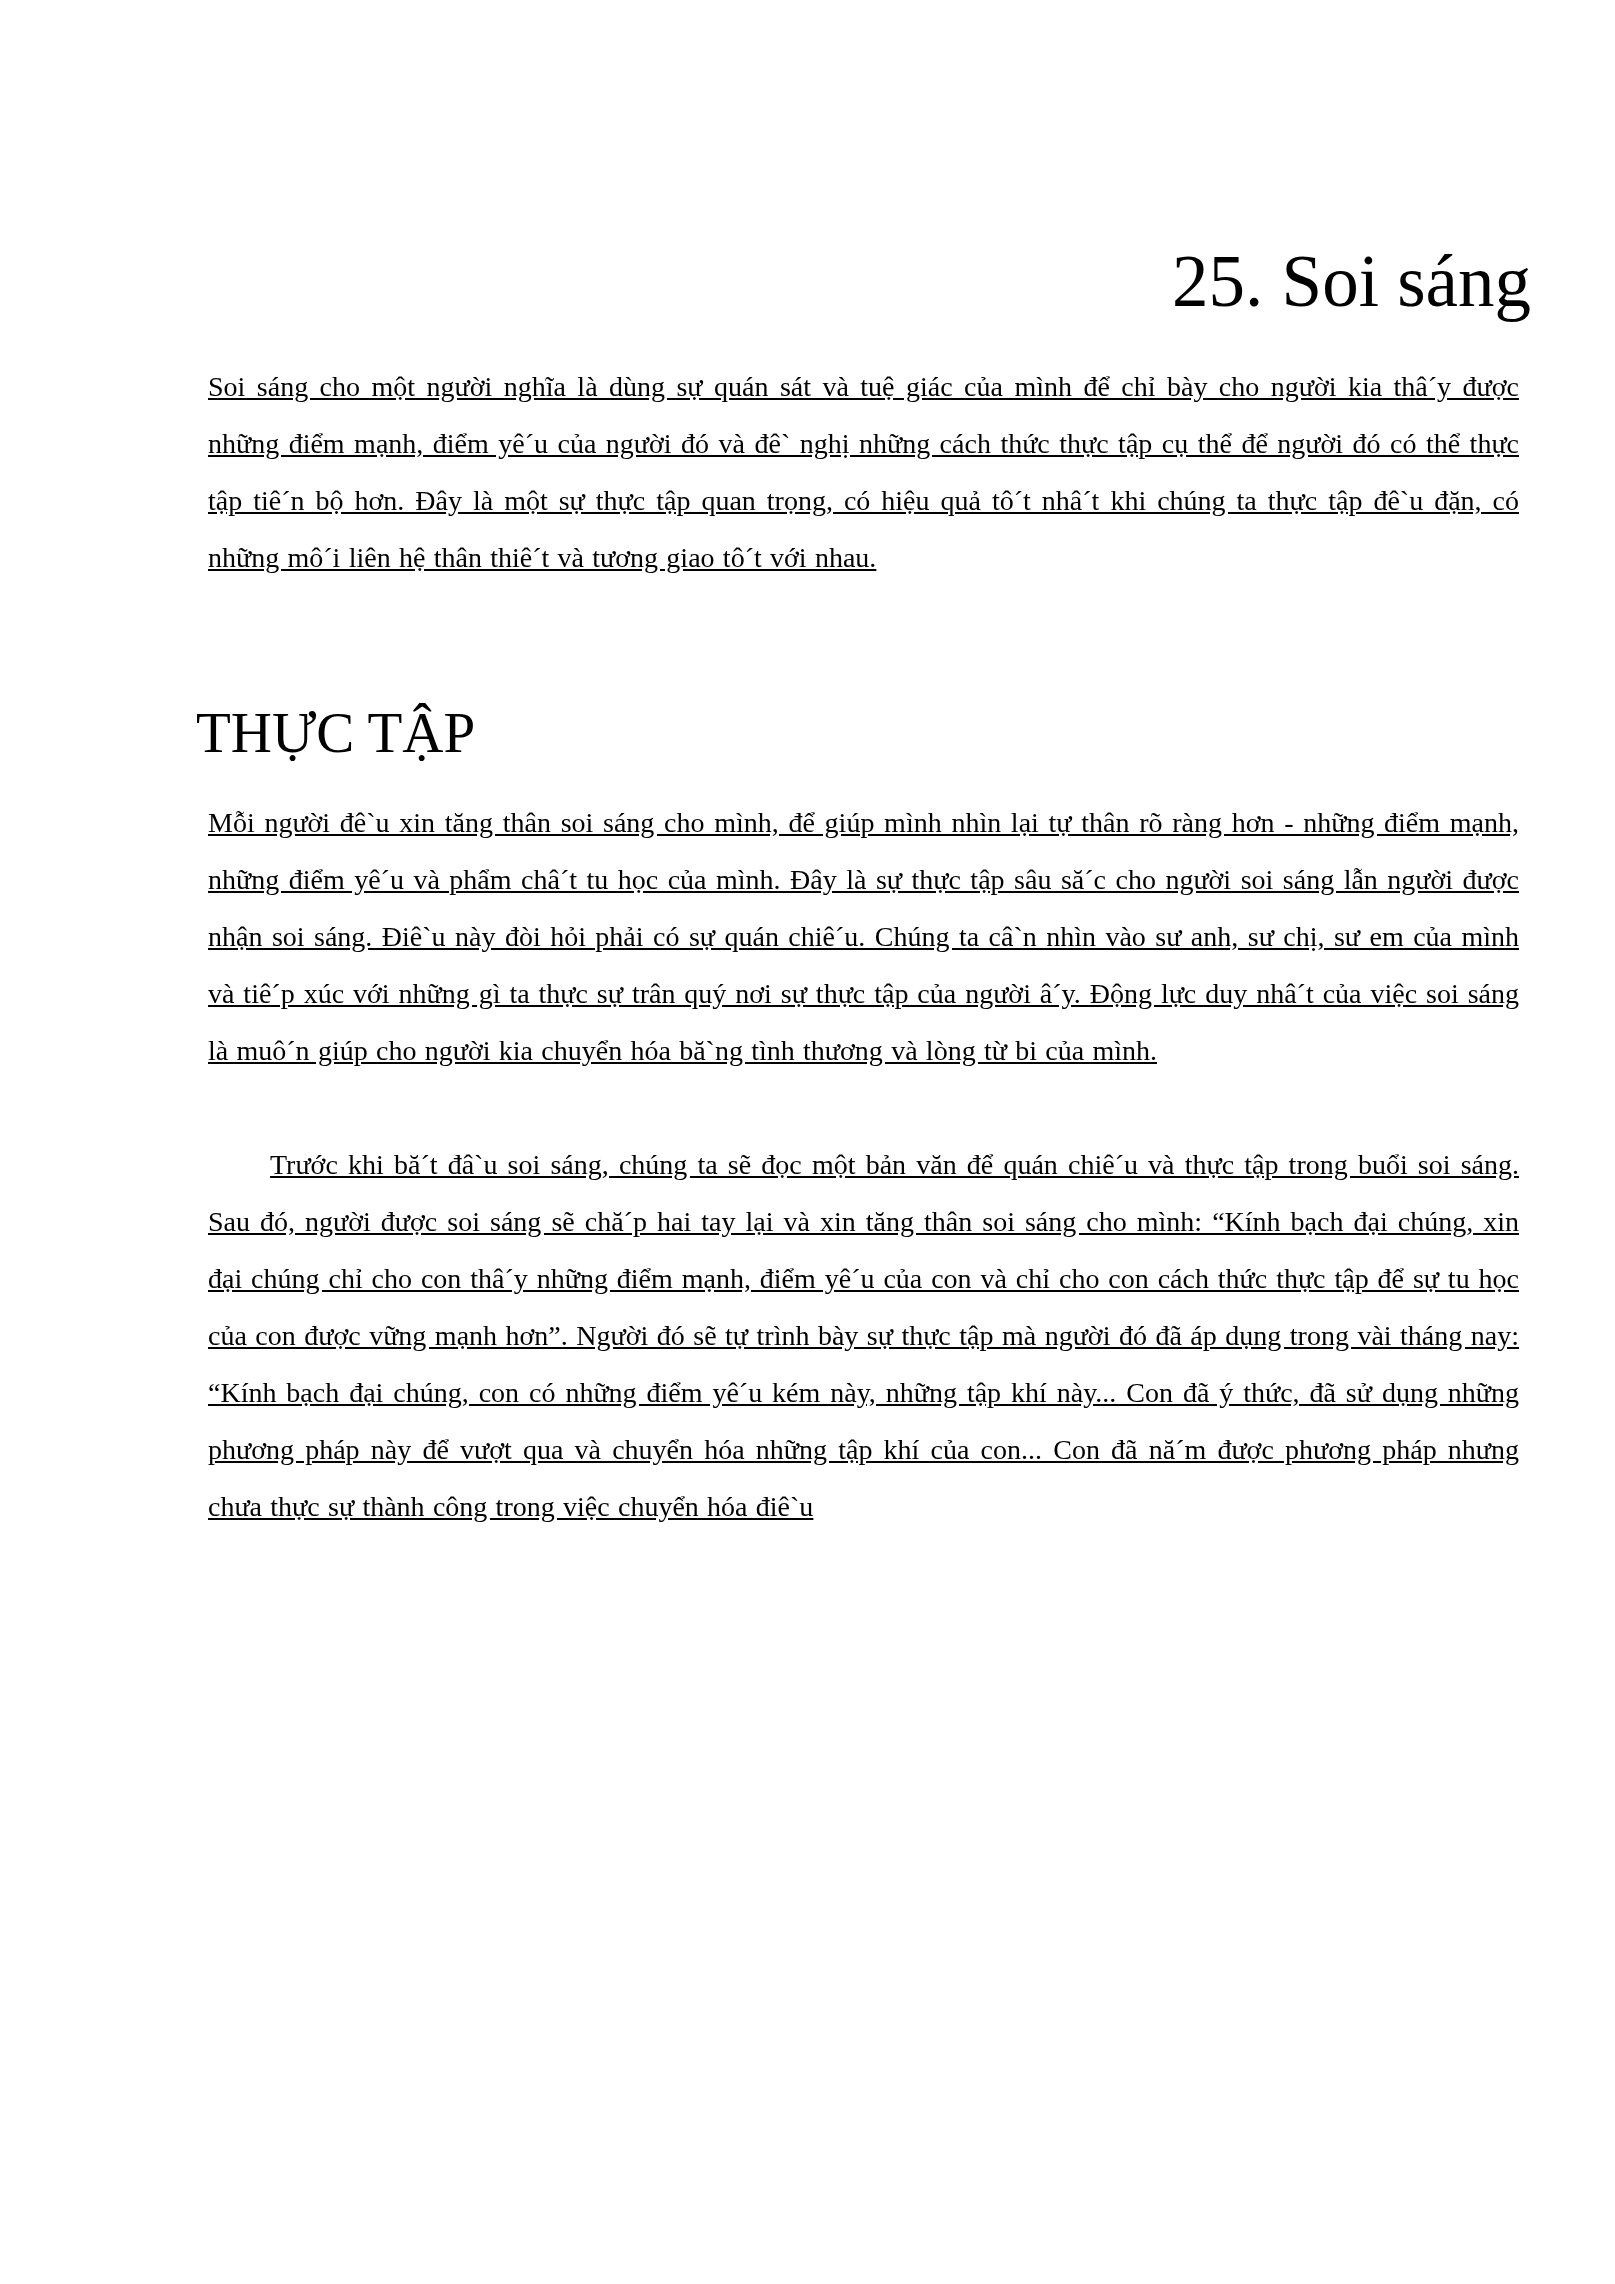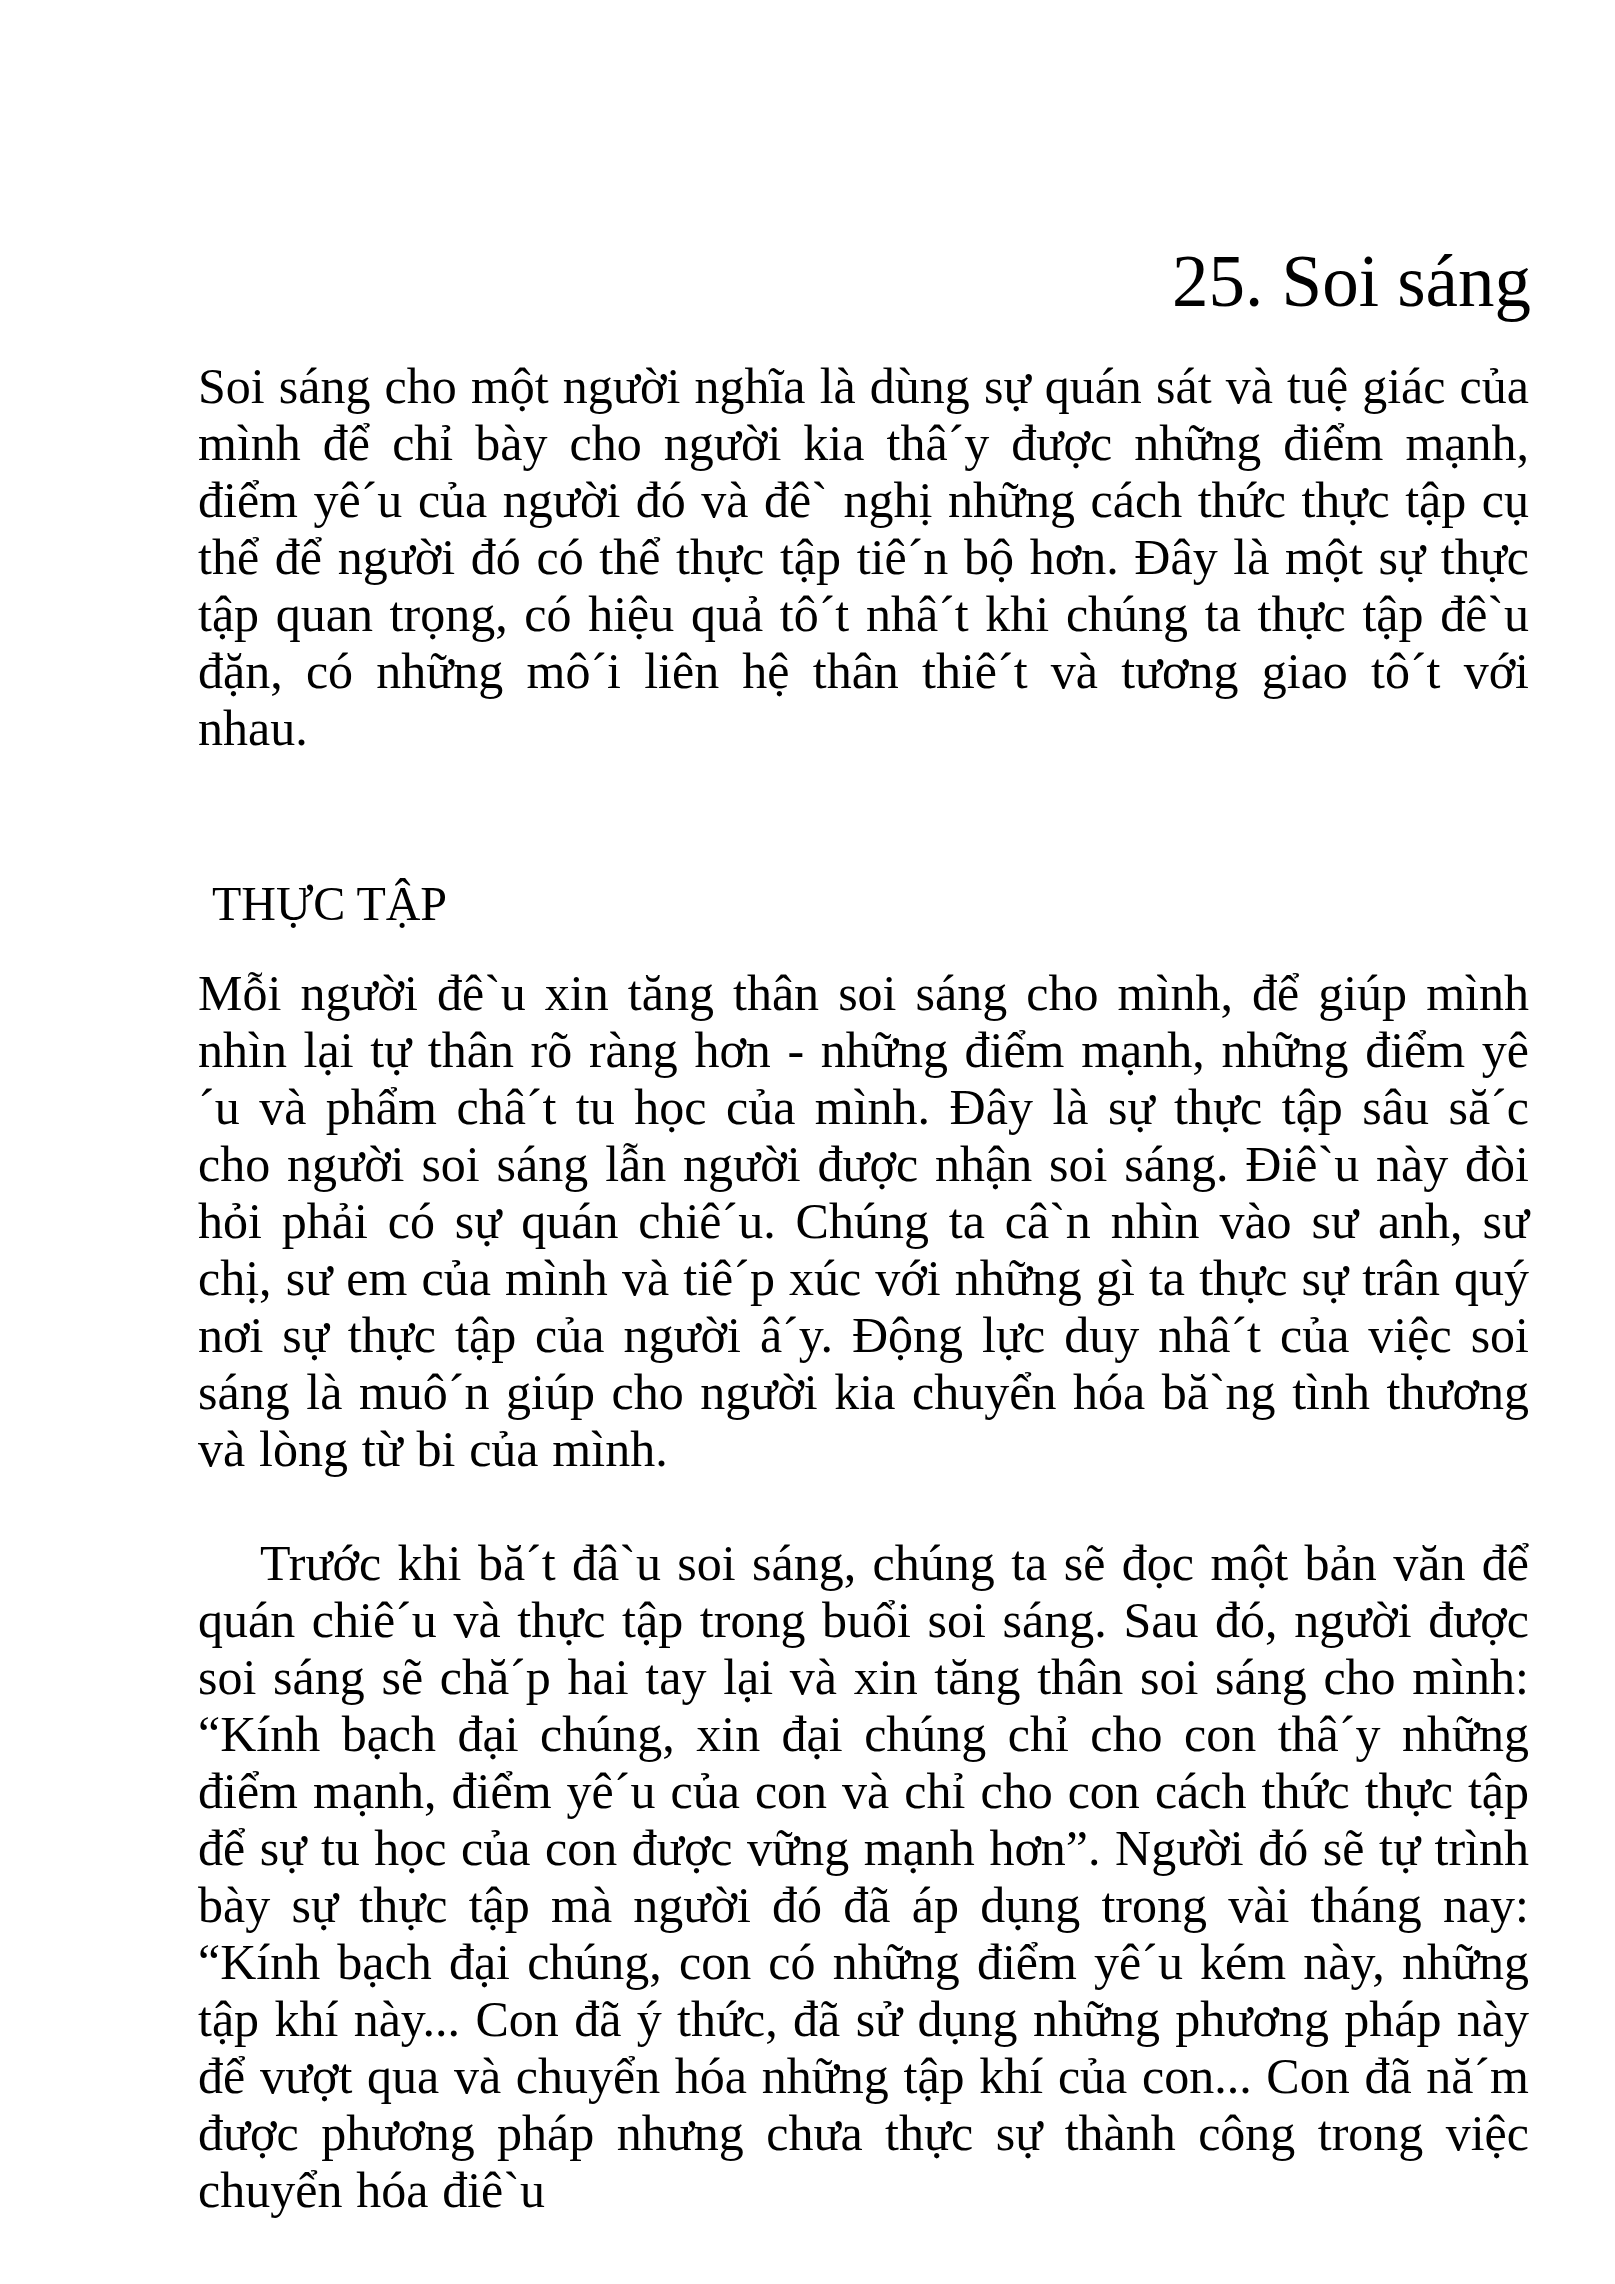--- a/index.html
+++ b/index.html
@@ -20,34 +20,35 @@
   }
   .chapter-title {
     margin: 0;
     font-size: 73px;
     line-height: 75px;
     font-weight: 400;
     text-align: right;
     white-space: nowrap;
   }
   .body-par {
-    margin: 2px;
-    font-size: 50px;
+    margin: 12px;
+    font-size: 28px;
     line-height: 57px;
     text-align: justify;
     text-justify: inter-word;
     letter-spacing: 0px;
     word-spacing: 1.3px;
+    text-decoration: underline;
   }
   .intro-par {
     margin-top: 39px;
   }
   .section-heading {
-    margin: 111px 0 0 16px;
-    font-size: 48px;
+    margin: 111px 0 0 0;
+    font-size: 57px;
     line-height: 72px;
     font-weight: 400;
     text-align: left;
     white-space: nowrap;
   }
   .practice-par-1 {
     margin-top: 25px;
   }
   .practice-par-2 {
     margin-top: 57px;

